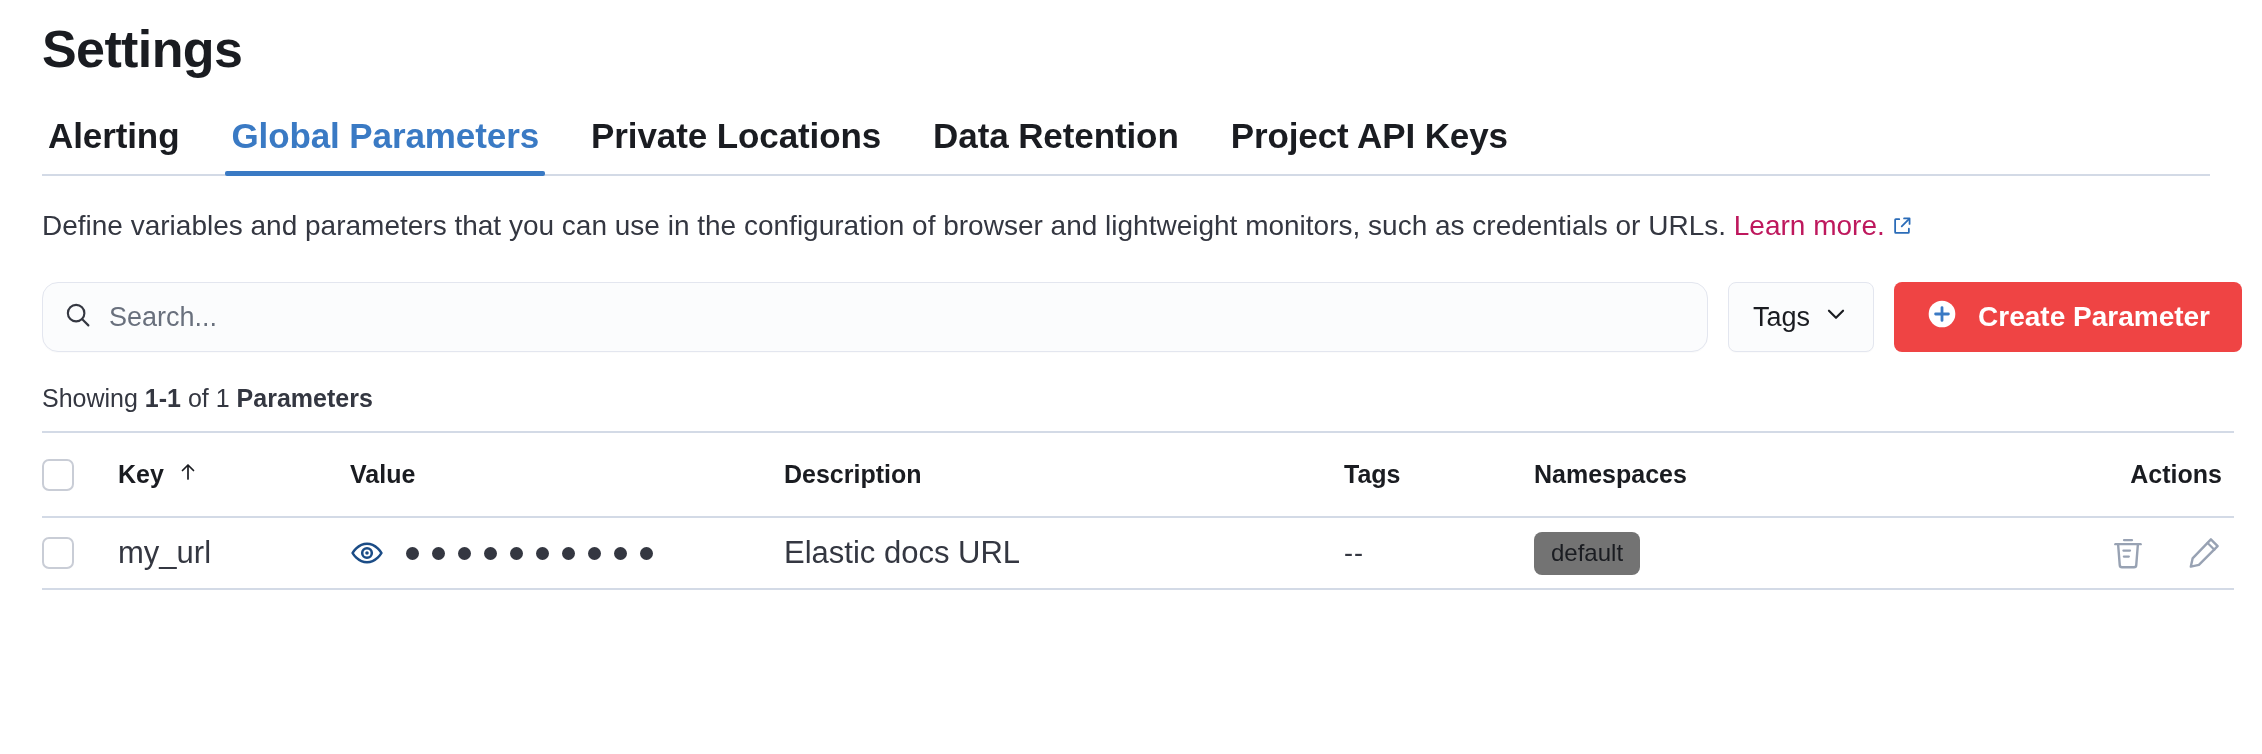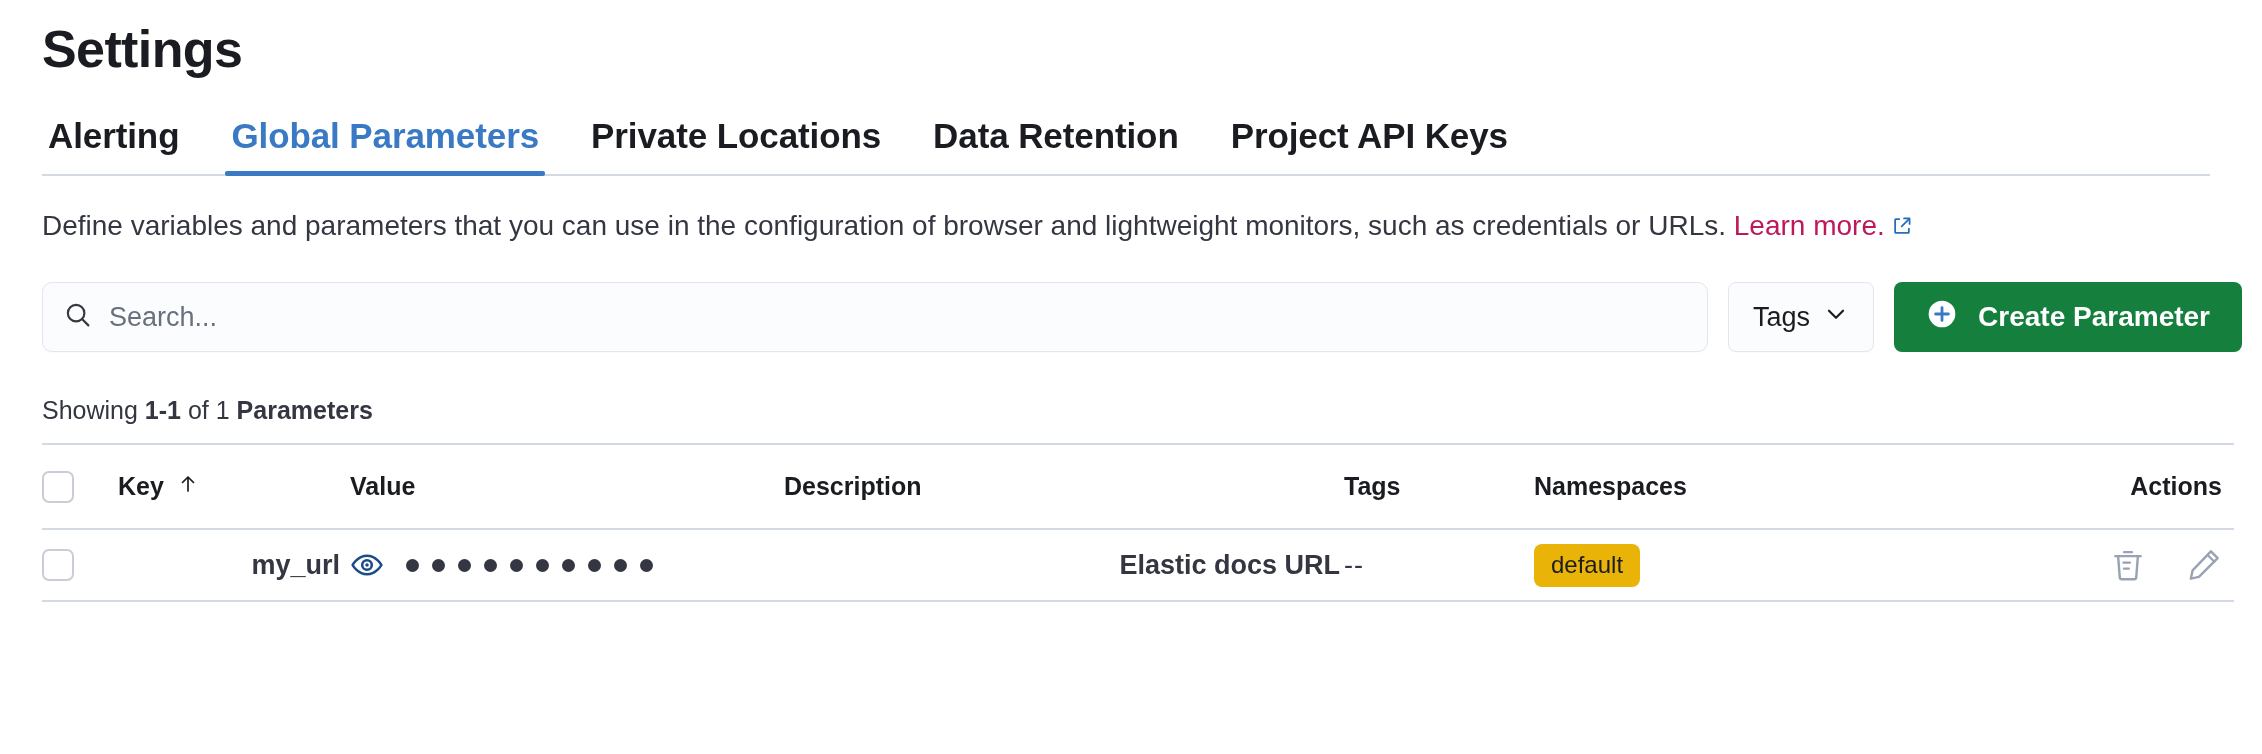--- a/index.html
+++ b/index.html
@@ -99,21 +99,21 @@
     gap: 20px;
     margin-top: 34px;
     margin-left: 18px;
     width: 2200px;
   }
   .search-box {
     flex: 1 1 auto;
     height: 70px;
     background: #fbfcfd;
     border: 1px solid #e3e6ef;
-    border-radius: 10px;
+    border-radius: 16px;
     display: flex;
     align-items: center;
     padding: 0 20px;
     gap: 16px;
     box-shadow: 0 1px 1px rgba(0,0,0,0.02);
     cursor: text;
   }
   .search-box input {
     border: none;
     outline: none;
@@ -137,39 +137,39 @@
     gap: 13px;
     font-size: 27px;
     font-weight: 400;
     color: #1a1c21;
     cursor: pointer;
     box-shadow: 0 1px 1px rgba(0,0,0,0.02);
   }
 
   .create-btn {
     height: 70px;
-    background: #15803d;
+    background: #ef4444;
     border: none;
     border-radius: 8px;
     display: flex;
     align-items: center;
     gap: 20px;
     padding: 0 32px;
     font-family: "Liberation Sans", sans-serif;
     font-size: 28px;
     font-weight: 700;
     color: #ffffff;
     cursor: pointer;
     white-space: nowrap;
     text-align: right;
   }
 
   
   .showing {
-    margin-top: 44px;
+    margin-top: 32px;
     margin-left: 18px;
     font-size: 25px;
     color: #343741;
   }
   .showing b { font-weight: 700; }
 
   
   .table {
     margin-top: 18px;
     margin-left: 18px;
@@ -193,21 +193,21 @@
 
   .th {
     font-size: 25px;
     font-weight: 700;
     color: #1a1c21;
     display: flex;
     align-items: center;
     gap: 12px;
   }
   .th.right { justify-content: flex-end; }
-  .td { font-size: 27px; color: #343741; font-weight: 700; text-align: right; }
+  .td { font-size: 31px; color: #343741; font-weight: 400; }
 
   .checkbox {
     width: 32px; height: 32px;
     border: 2px solid #c9cdd6;
     border-radius: 7px;
     background: #ffffff;
     cursor: pointer;
   }
 
   .dots {
@@ -216,21 +216,21 @@
     gap: 13px;
   }
   .dot {
     width: 13px; height: 13px;
     border-radius: 50%;
     background: #343741;
   }
 
   .badge {
     display: inline-block;
-    background: #eab308;
+    background: #737373;
     color: #1a1c21;
     font-size: 24px;
     padding: 8px 17px;
     border-radius: 8px;
     line-height: 1.1;
   }
 
   .icon-btn { cursor: pointer; display: inline-flex; }
   .dash { font-size: 27px; color: #343741; letter-spacing: 1px; }
 </style>

